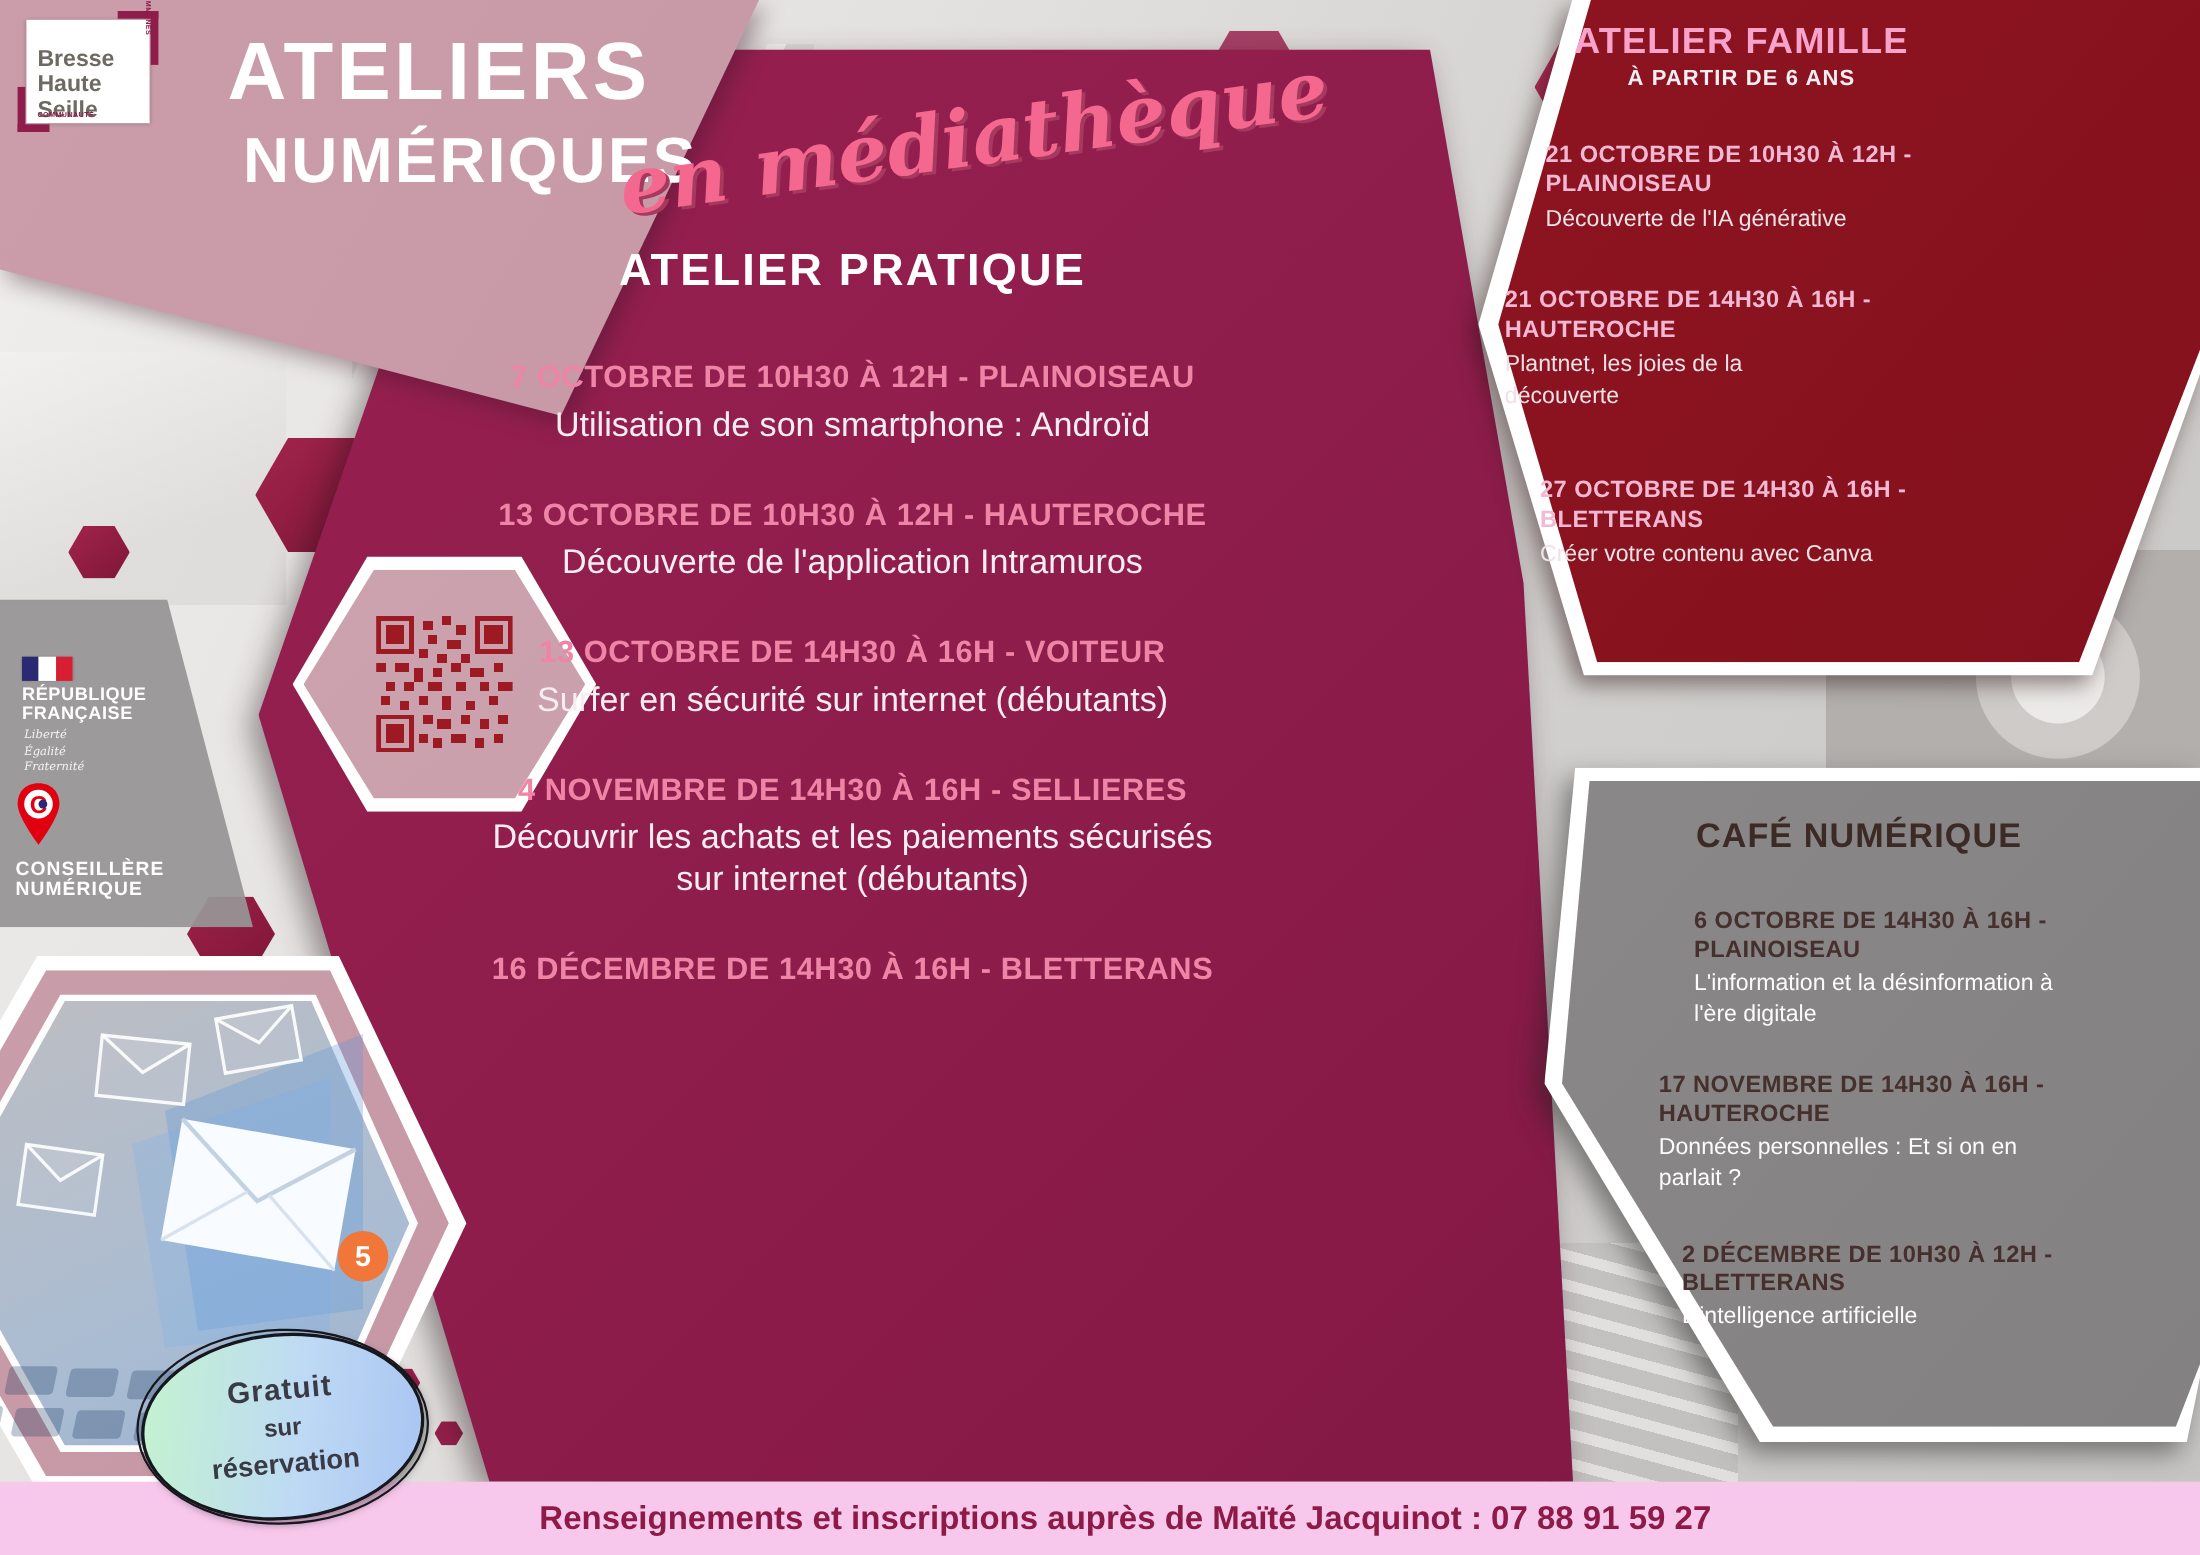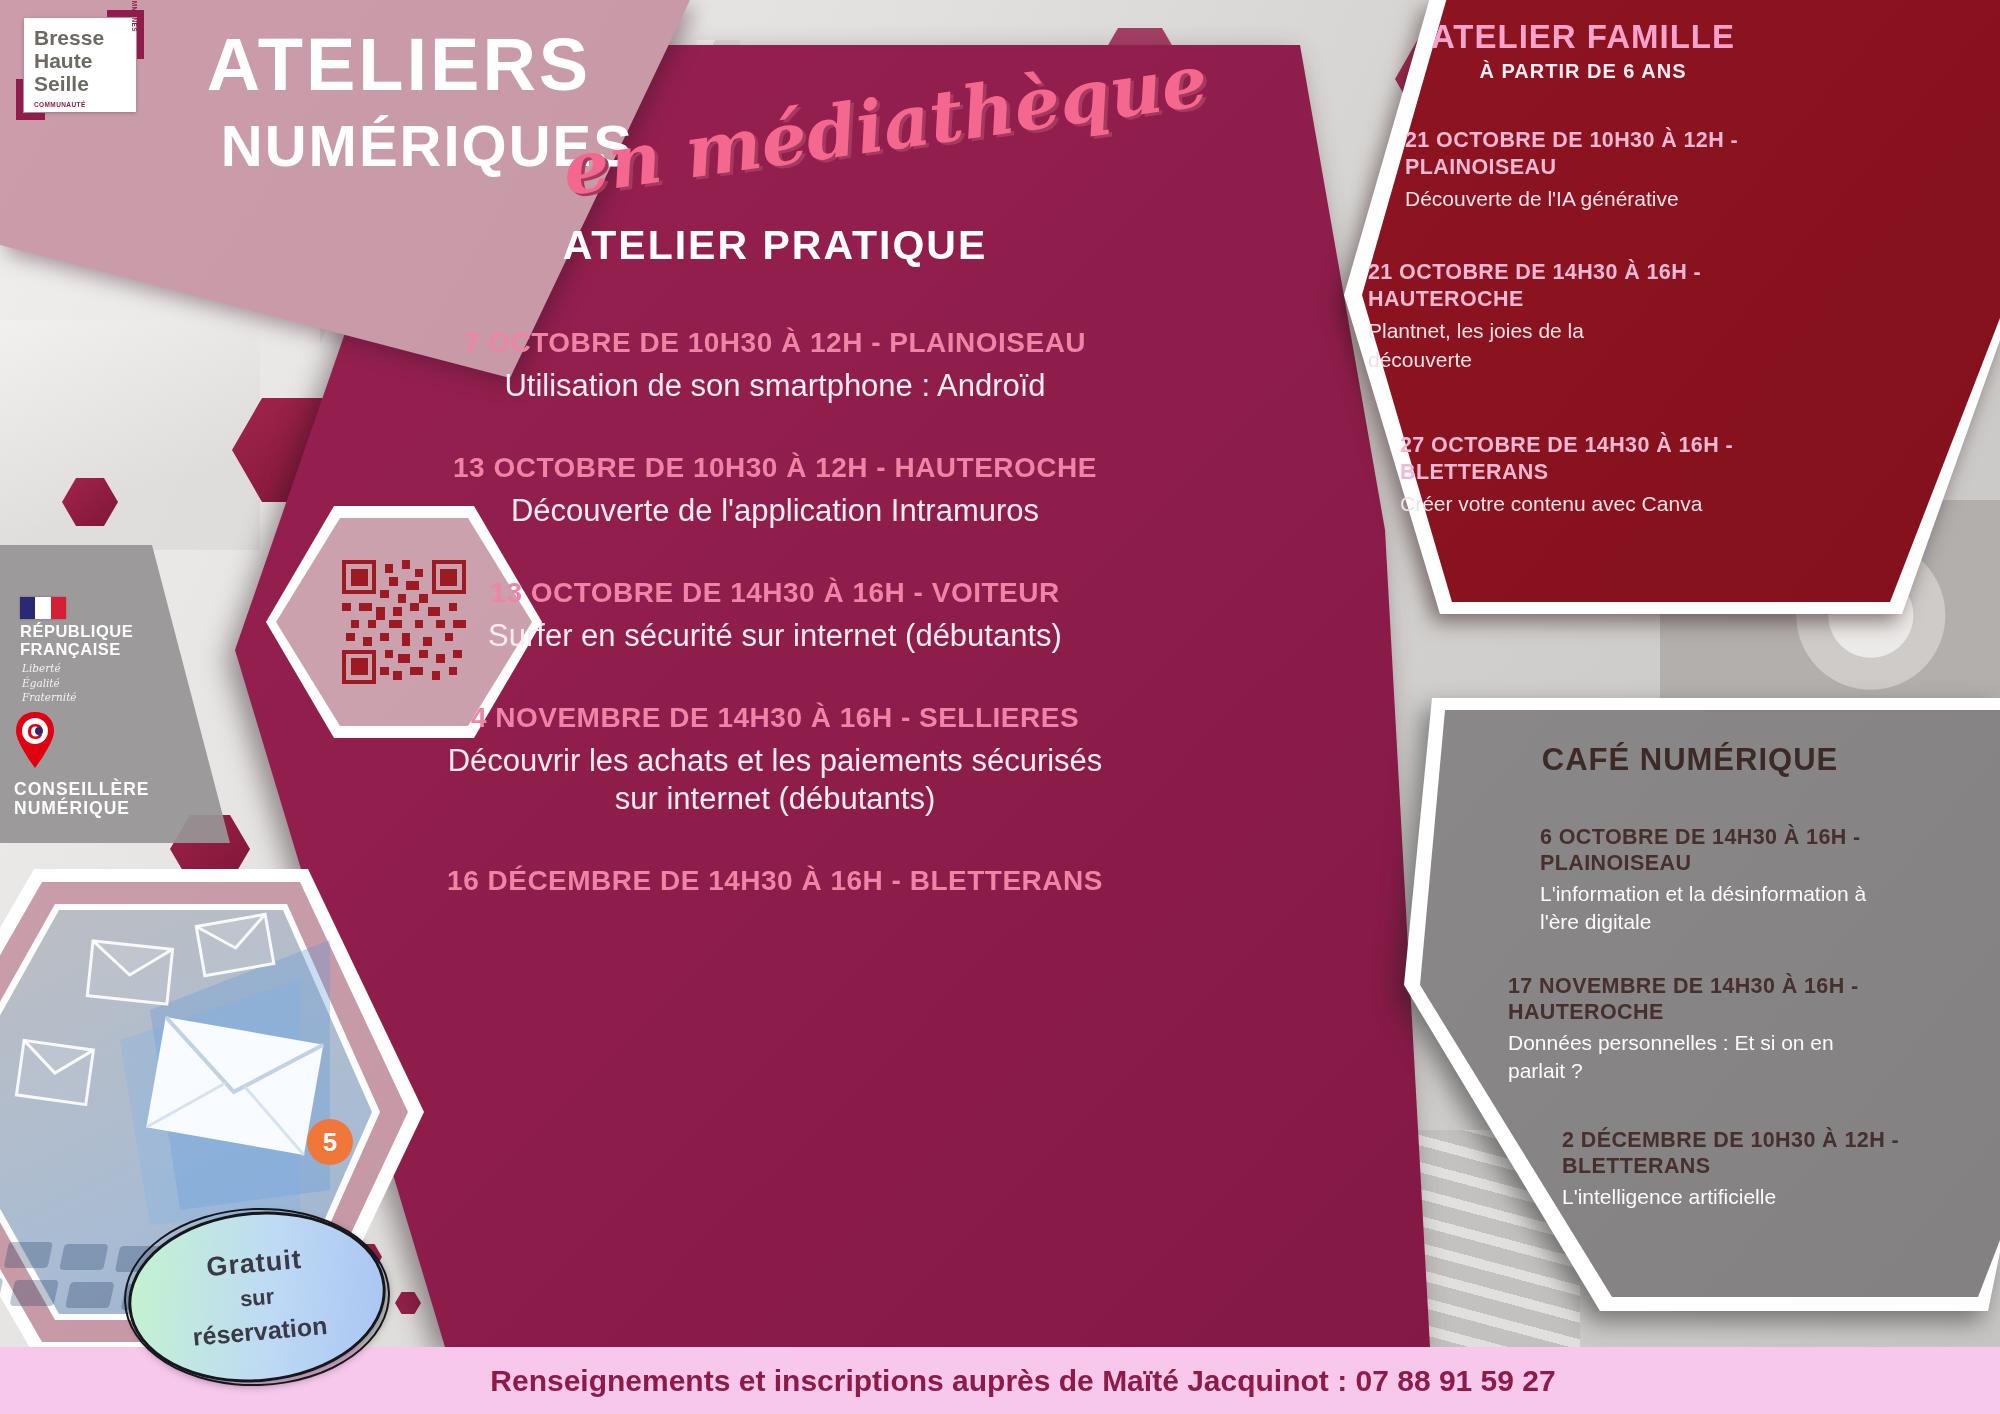--- a/index.html
+++ b/index.html
@@ -97,21 +97,21 @@
 
   
   .z-content{z-index:10;}
   .brand{left:14px;top:12px;width:630px;}
   .logo-box{
     position:absolute;left:10px;top:6px;width:112px;height:94px;background:#fff;
     box-shadow:0 1px 4px rgba(0,0,0,.25);
   }
   .logo-br-tr{position:absolute;right:-8px;top:-8px;width:30px;height:42px;border-top:7px solid #8e1d4b;border-right:7px solid #8e1d4b;}
   .logo-br-bl{position:absolute;left:-8px;bottom:-8px;width:22px;height:34px;border-bottom:7px solid #8e1d4b;border-left:7px solid #8e1d4b;}
-  .logo-lines{position:absolute;left:10px;top:8px;color:#6d6963;font-weight:700;font-size:21px;line-height:23px;}
+  .logo-lines{position:absolute;left:10px;top:24px;color:#6d6963;font-weight:700;font-size:21px;line-height:23px;}
   .logo-cap{position:absolute;left:10px;bottom:4px;color:#8e1d4b;font-weight:700;font-size:6.5px;letter-spacing:.4px;}
   .logo-cap2{position:absolute;right:-2px;top:14px;color:#8e1d4b;font-weight:700;font-size:6.5px;transform:rotate(90deg);transform-origin:right top;letter-spacing:.4px;}
   .big-title1{position:absolute;left:150px;top:10px;width:470px;text-align:center;color:#fff;font-weight:700;font-size:74px;letter-spacing:3px;}
   .big-title2{position:absolute;left:0px;top:100px;width:620px;text-align:right;color:#fff;font-weight:700;font-size:58px;letter-spacing:2px;}
 
   .script-title{
     left:545px;top:82px;width:680px;text-align:center;
     transform:rotate(-8deg);
     font-family:"DejaVu Serif", serif;font-style:italic;font-weight:700;
     font-size:72px;color:#f4688f;
@@ -137,21 +137,21 @@
 
   .cafe{left:1455px;top:742px;width:540px;}
   .c-title{width:470px;text-align:center;color:#3b2a26;font-weight:800;font-size:31px;letter-spacing:1px;margin-bottom:46px;}
   .c-entry{margin-bottom:37px;}
   .c-date{color:#45302d;font-weight:800;font-size:21.5px;line-height:26px;letter-spacing:.4px;}
   .c-desc{color:#fdfbfc;font-weight:400;font-size:21px;line-height:28px;margin-top:4px;}
   .c-e1{margin-left:85px;}
   .c-e1 .c-desc{max-width:350px;}
   .c-e2{margin-left:53px;margin-bottom:42px;}
   .c-e2 .c-desc{max-width:340px;}
-  .c-e3{margin-left:107px;}
+  .c-e3{margin-left:74px;}
 
   
   .panel-content{left:0;top:545px;width:230px;height:300px;color:#fff;padding-left:29px;}
   .flag{position:absolute;left:20px;top:52px;width:46px;height:22px;display:flex;box-shadow:0 0 2px rgba(0,0,0,.3);}
   .flag span{flex:1;}
   .rf{position:absolute;left:20px;top:78px;font-weight:700;font-size:16.5px;line-height:17.5px;letter-spacing:.5px;}
   .devise{position:absolute;left:22px;top:116px;font-family:"DejaVu Serif",serif;font-style:italic;font-size:10.5px;line-height:14.5px;color:#f4f2f2;}
   .pin-svg{position:absolute;left:14px;top:165px;width:42px;height:60px;}
   .conseillere{position:absolute;left:14px;top:235px;font-weight:700;font-size:17.5px;line-height:19px;letter-spacing:1px;}
 

